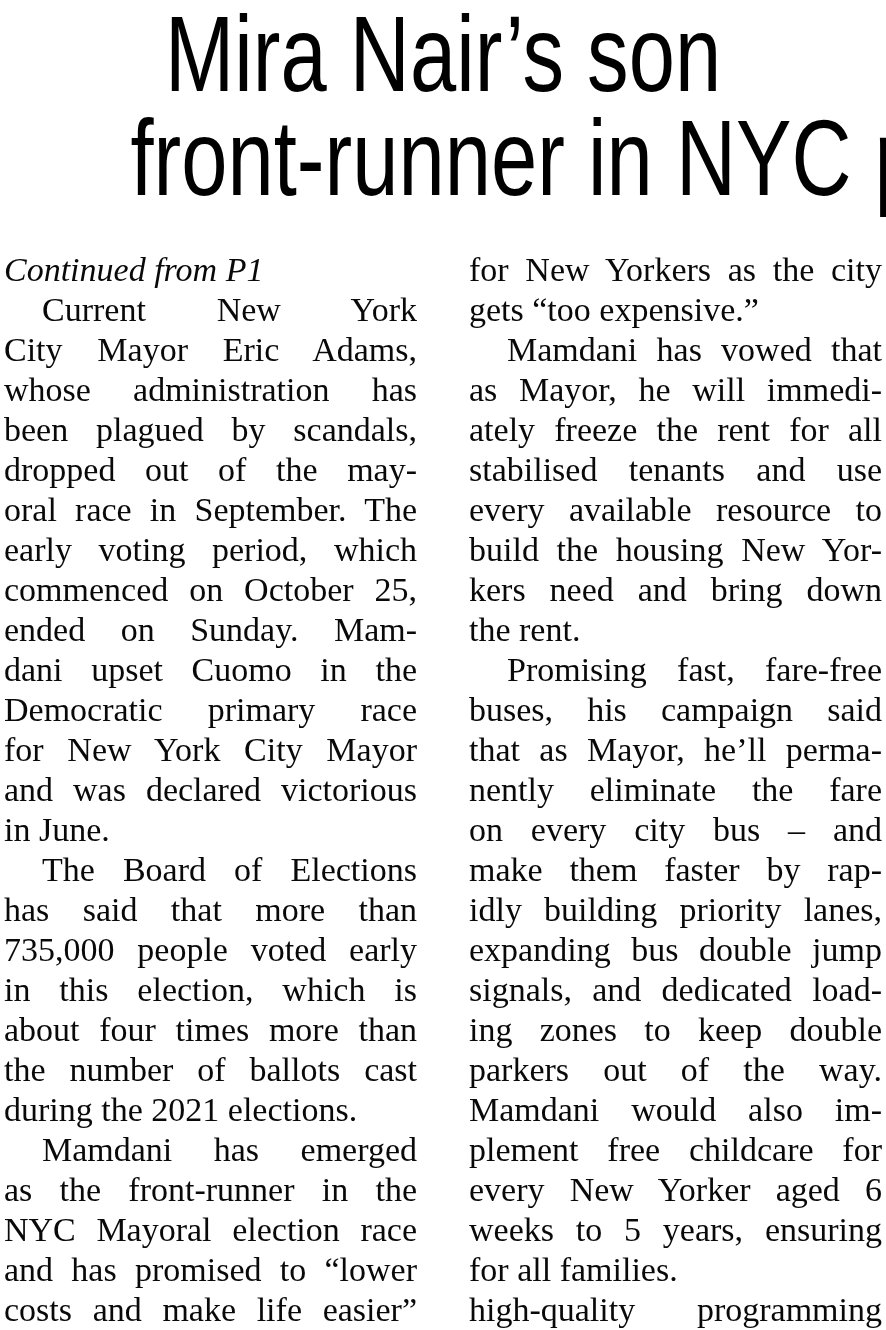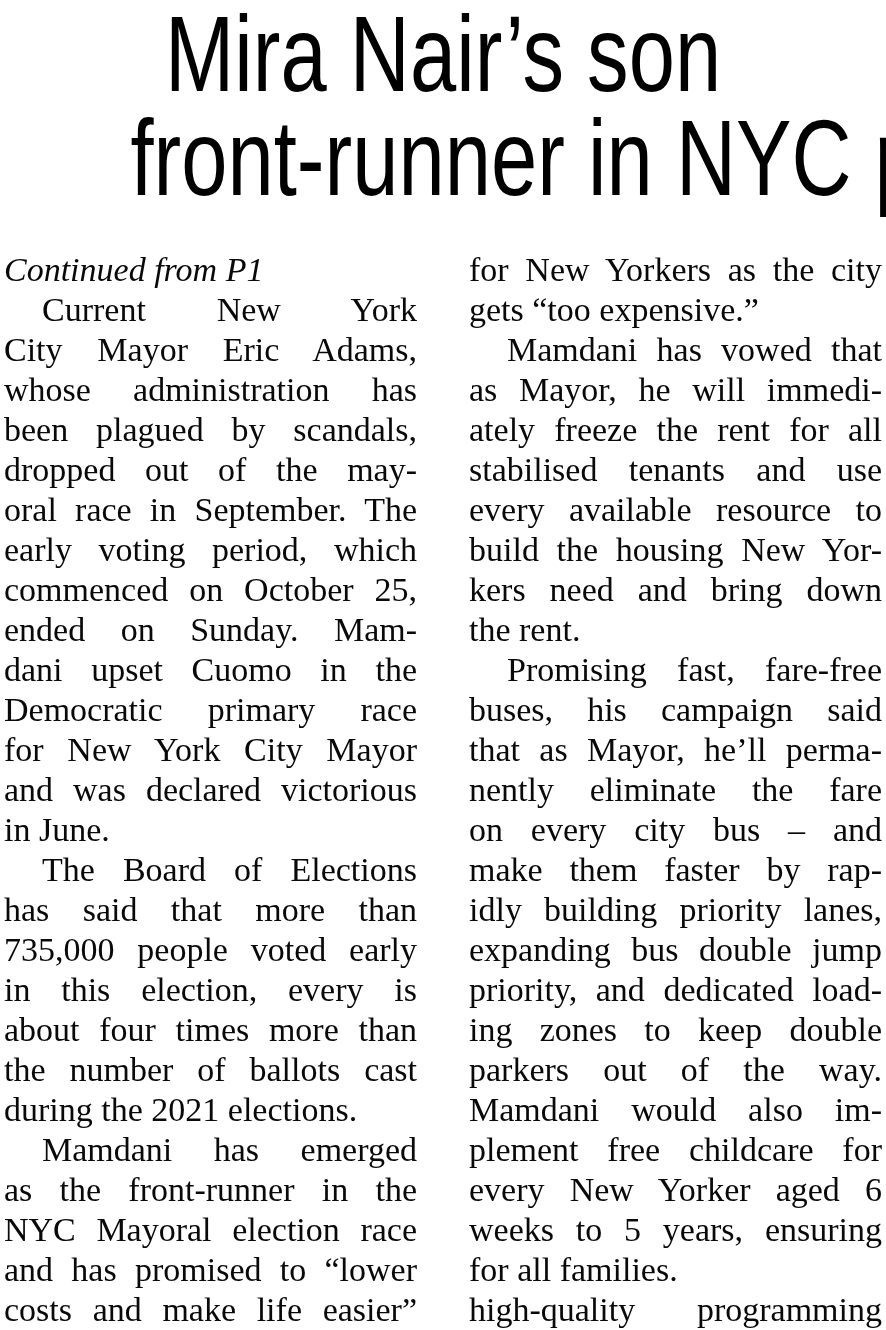--- a/index.html
+++ b/index.html
@@ -92,21 +92,21 @@
           <div class="line">dani upset Cuomo in the</div>
           <div class="line">Democratic primary race</div>
           <div class="line">for New York City Mayor</div>
           <div class="line">and was declared victorious</div>
           <div class="line last">in June.</div>
         </div>
         <div class="para indent">
           <div class="line">The Board of Elections</div>
           <div class="line">has said that more than</div>
           <div class="line">735,000 people voted early</div>
-          <div class="line">in this election, every is</div>
+          <div class="line">in this election, which is</div>
           <div class="line">about four times more than</div>
           <div class="line">the number of ballots cast</div>
           <div class="line last">during the 2021 elections.</div>
         </div>
         <div class="para indent">
           <div class="line">Mamdani has emerged</div>
           <div class="line">as the front-runner in the</div>
           <div class="line">NYC Mayoral election race</div>
           <div class="line">and has promised to “lower</div>
           <div class="line">costs and make life easier”</div>
@@ -129,21 +129,21 @@
         </div>
         <div class="para indent">
           <div class="line">Promising fast, fare-free</div>
           <div class="line">buses, his campaign said</div>
           <div class="line">that as Mayor, he’ll perma-</div>
           <div class="line">nently eliminate the fare</div>
           <div class="line">on every city bus – and</div>
           <div class="line">make them faster by rap-</div>
           <div class="line">idly building priority lanes,</div>
           <div class="line">expanding bus double jump</div>
-          <div class="line">priority, and dedicated load-</div>
+          <div class="line">signals, and dedicated load-</div>
           <div class="line">ing zones to keep double</div>
           <div class="line">parkers out of the way.</div>
           <div class="line">Mamdani would also im-</div>
           <div class="line">plement free childcare for</div>
           <div class="line">every New Yorker aged 6</div>
           <div class="line">weeks to 5 years, ensuring</div>
           <div class="line last">for all families.</div>
           <div class="line">high-quality programming</div>
         </div>
       </div>

